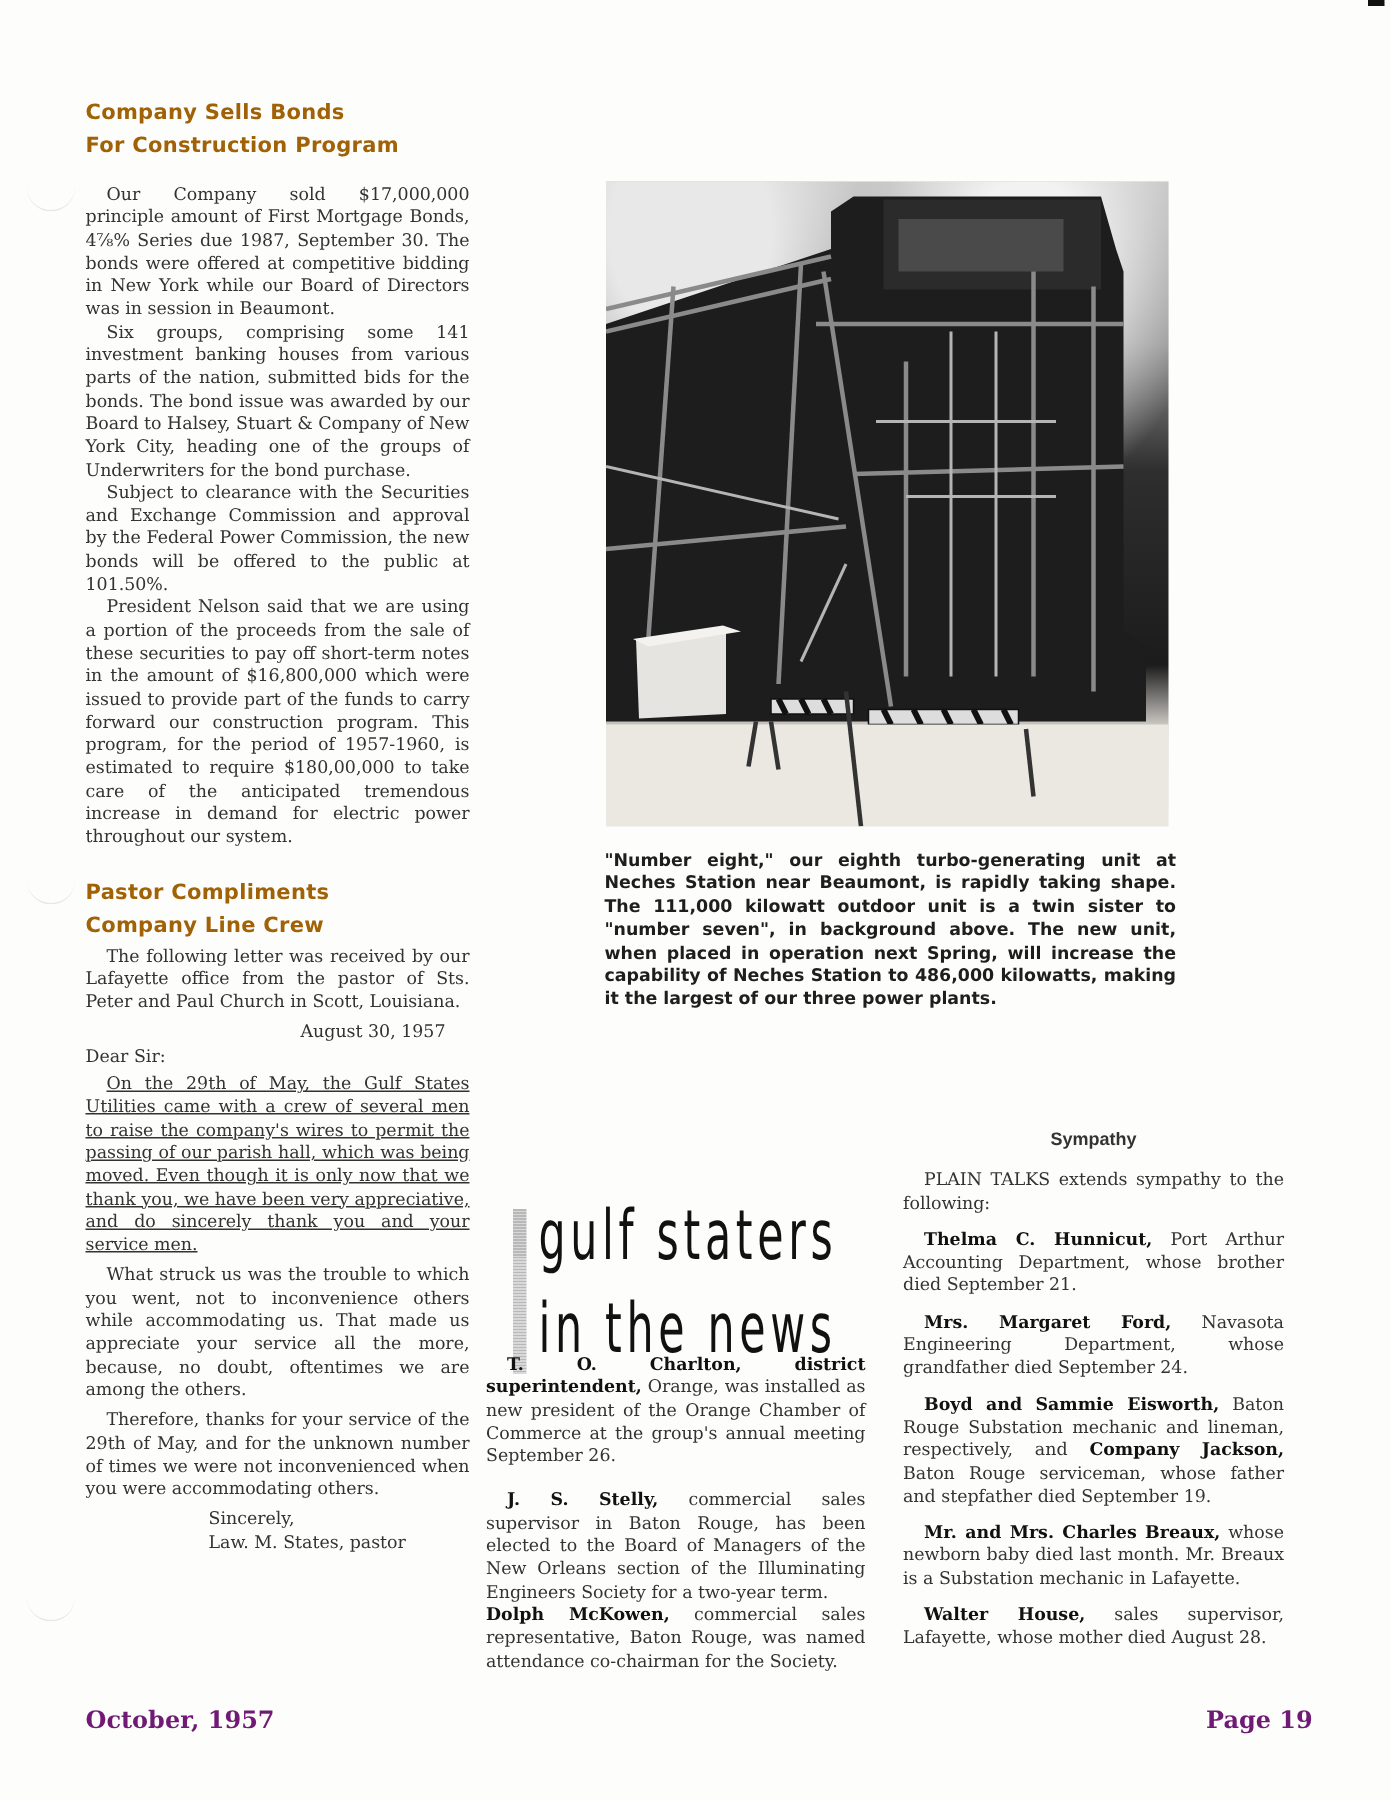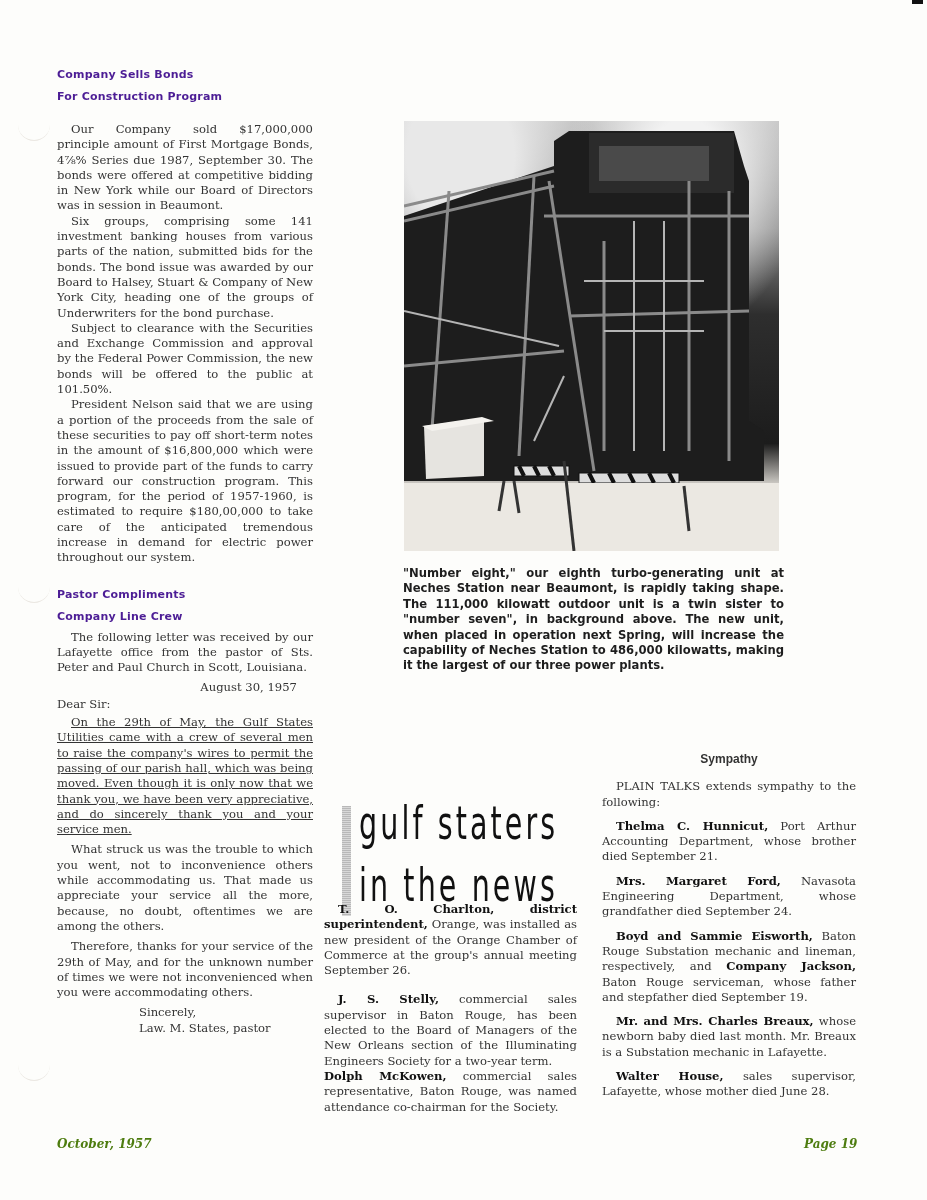--- a/index.html
+++ b/index.html
@@ -10,21 +10,21 @@
     font-family: "DejaVu Serif", "Liberation Serif", serif;
   }
   .hole {
     position: absolute; left: 18px; width: 32px; height: 22px;
     border-bottom: 1px solid #e6e2dc; border-radius: 0 0 40px 40px;
     opacity: .8;
   }
   .col { position: absolute; }
   .head {
     font-family: "DejaVu Sans", "Liberation Sans", sans-serif;
-    font-weight: bold; font-size: 11px; line-height: 22px; color: #4c1d95;
+    font-weight: bold; font-size: 14px; line-height: 22px; color: #a16207;
     margin: 0; letter-spacing: .2px;
   }
   .body-text {
     font-size: 11.6px; line-height: 15.3px; color: #333;
     text-align: justify; margin: 0;
   }
   .body-text p { margin: 0; text-indent: 14px; }
   .body-text p.noind { text-indent: 0; }
   .date-line { text-align: right; padding-right: 16px; margin: 4px 0 2px 0 !important; text-indent: 0 !important; }
   .sign { padding-left: 82px; text-indent: 0 !important; text-align: left; }
@@ -59,21 +59,21 @@
     white-space: nowrap; font-weight: normal;
   }
   .sym-title {
     font-family: Liberation Sans, sans-serif;
     font-weight: bold; font-size: 12px; text-align: center; margin: 0 0 12px 0;
   }
   .sym p { margin: 0 0 9px 0; text-indent: 14px; }
   .footer {
     position: absolute; top: 1137px;
     font-family: "DejaVu Serif", "Liberation Serif", serif;
-    font-style: italic; font-weight: bold; font-size: 12px; color: #4d7c0f;
+    font-weight: bold; font-size: 16px; color: #701a75;
   }
   .edge-mark { position: absolute; right: 4px; top: 0; width: 11px; height: 4px; background: #111; }
 </style>
 </head>
 <body>
 
 <div class="hole" style="top:118px;"></div>
 <div class="hole" style="top:580px;"></div>
 <div class="hole" style="top:1058px;"></div>
 <div class="edge-mark"></div>
@@ -184,17 +184,17 @@
   <p class="noind"><b class="name">Dolph McKowen,</b><span> commercial sales representative, Baton Rouge, was named attendance co-chairman for the Society.</span></p>
 </div>
 
 <div class="col body-text sym" style="left:602px; top:752px; width:254px;">
   <div class="sym-title">Sympathy</div>
   <p>PLAIN TALKS extends sympathy to the following:</p>
   <p><b class="name">Thelma C. Hunnicut,</b><span> Port Arthur Accounting Department, whose brother died September 21.</span></p>
   <p><b class="name">Mrs. Margaret Ford,</b><span> Navasota Engineering Department, whose grandfather died September 24.</span></p>
   <p><b class="name">Boyd and Sammie Eisworth,</b><span> Baton Rouge Substation mechanic and lineman, respectively, and </span><b class="name">Company Jackson,</b><span> Baton Rouge serviceman, whose father and stepfather died September 19.</span></p>
   <p><b class="name">Mr. and Mrs. Charles Breaux,</b><span> whose newborn baby died last month. Mr. Breaux is a Substation mechanic in Lafayette.</span></p>
-  <p><b class="name">Walter House,</b><span> sales supervisor, Lafayette, whose mother died June 28.</span></p>
+  <p><b class="name">Walter House,</b><span> sales supervisor, Lafayette, whose mother died August 28.</span></p>
 </div>
 
 <div class="footer" style="left:57px;">October, 1957</div>
 <div class="footer" style="left:804px;">Page 19</div>
 
 </body></html>

